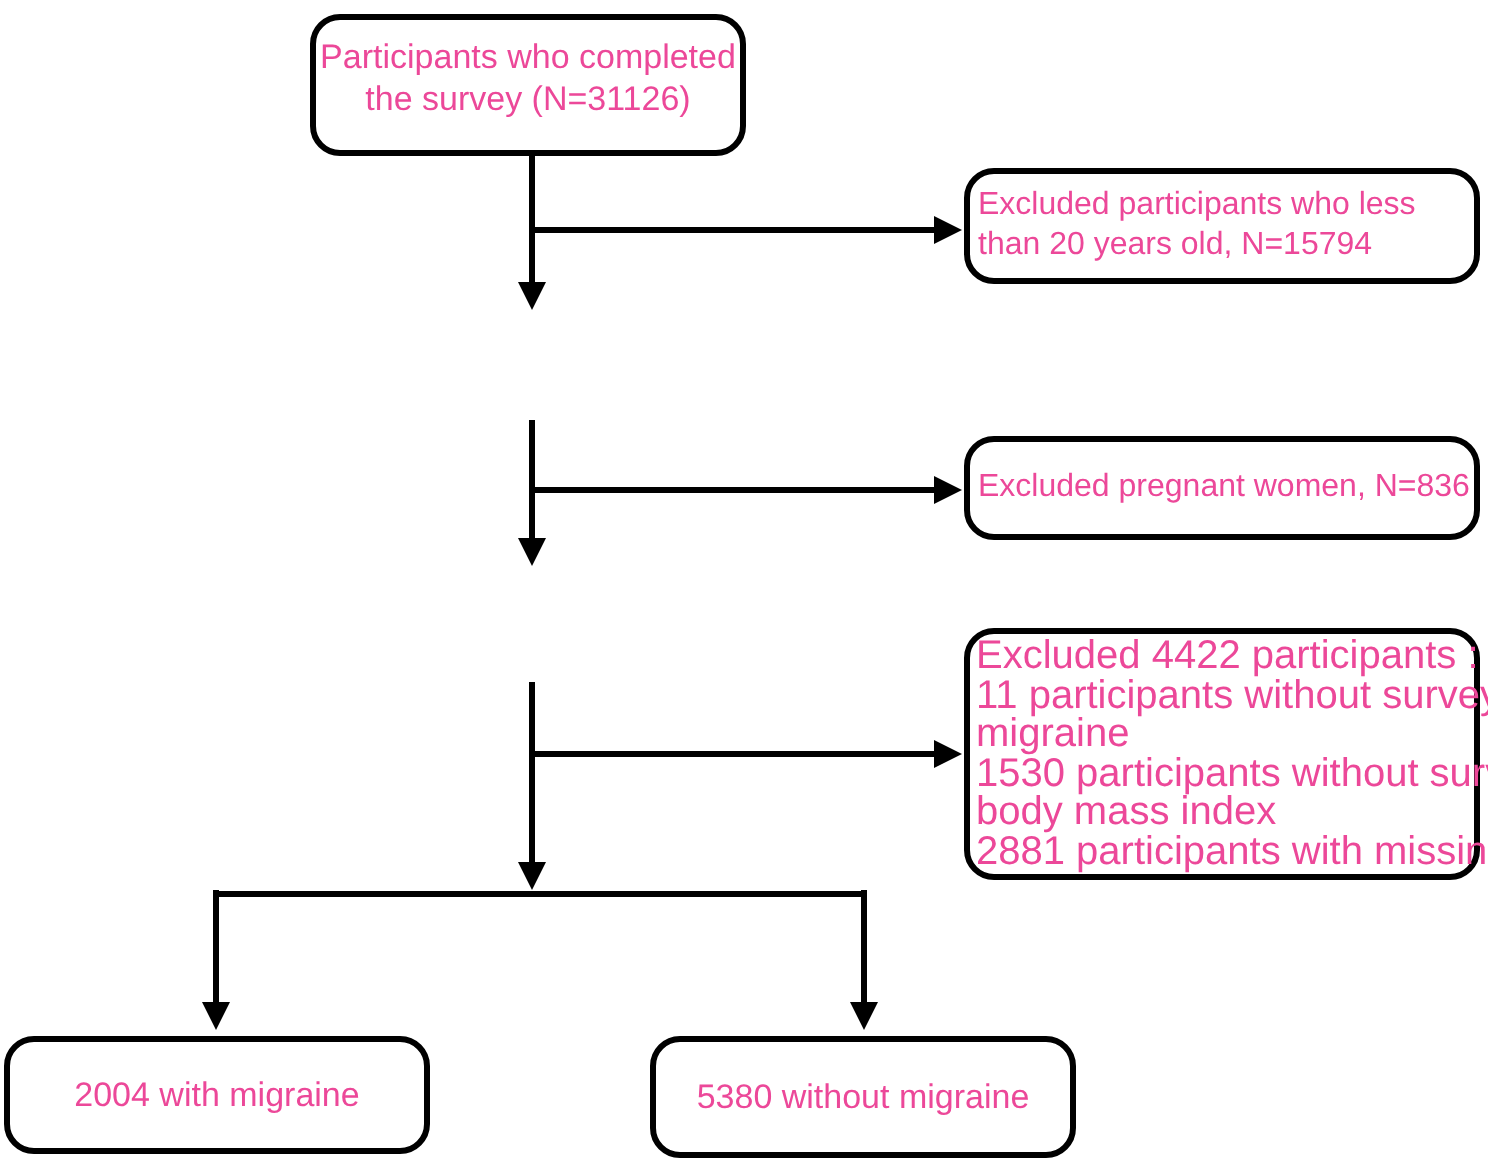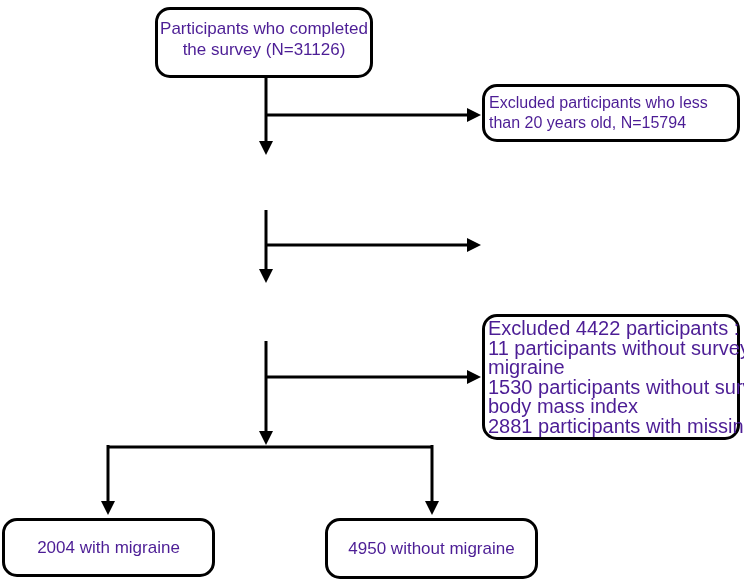--- a/index.html
+++ b/index.html
@@ -24,21 +24,21 @@
   }
   .box {
     position: absolute;
     box-sizing: border-box;
     background: #ffffff;
     border: 3.5px solid #000000;
     border-radius: 15px;
     display: flex;
     align-items: center;
     justify-content: center;
-    color: #4c1d95;
+    color: #ec4899;
     font-size: 17px;
     line-height: 21px;
     white-space: pre;
     text-align: center;
   }
   
   .box-start {
     left: 155px; top: 7px; width: 218px; height: 71px;
     align-items: flex-start;
     padding-top: 8px;
@@ -118,26 +118,27 @@
     </g>
   </svg>
 
   <div class="box box-start">Participants who completed
 the survey (N=31126)</div>
 
   <div class="box side box-excl-age">Excluded participants who less
 than 20 years old, N=15794</div>
 
 
+  <div class="box side box-excl-pregnant">Excluded pregnant women, N=836</div>
 
 
   <div class="box side box-excl-missing">Excluded 4422 participants :
 11 participants without survey on
 migraine
 1530 participants without survey on
 body mass index
 2881 participants with missing data</div>
 
   <div class="box box-migraine">2004 with migraine</div>
 
-  <div class="box box-no-migraine">4950 without migraine</div>
+  <div class="box box-no-migraine">5380 without migraine</div>
 
 </div>
 
 </body></html>

